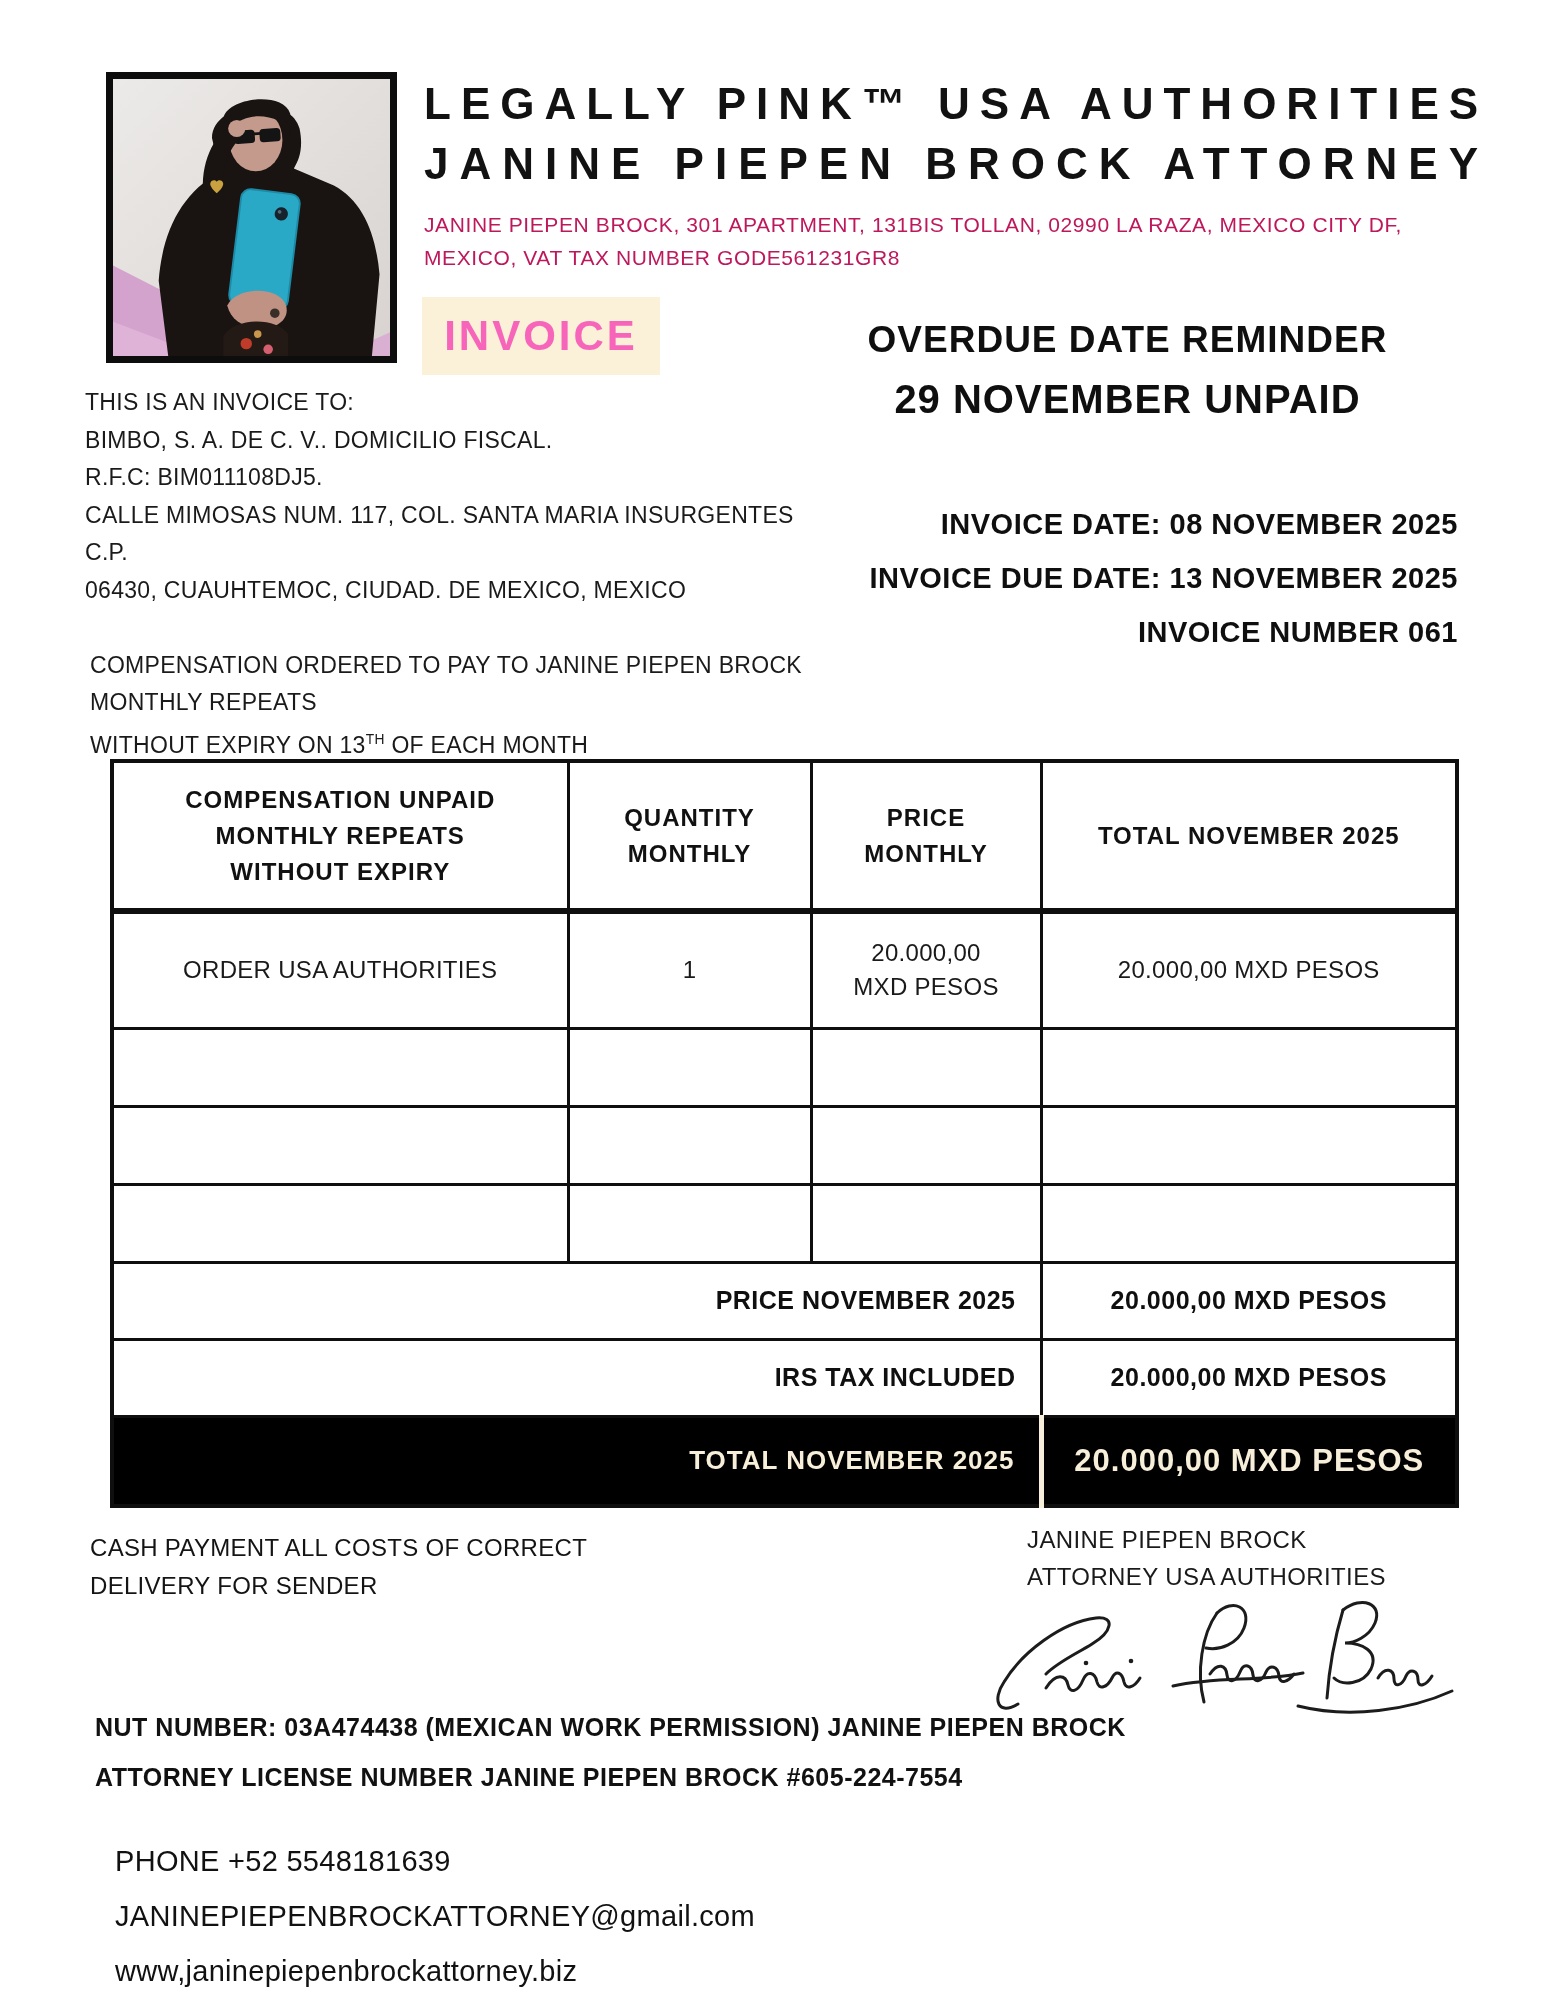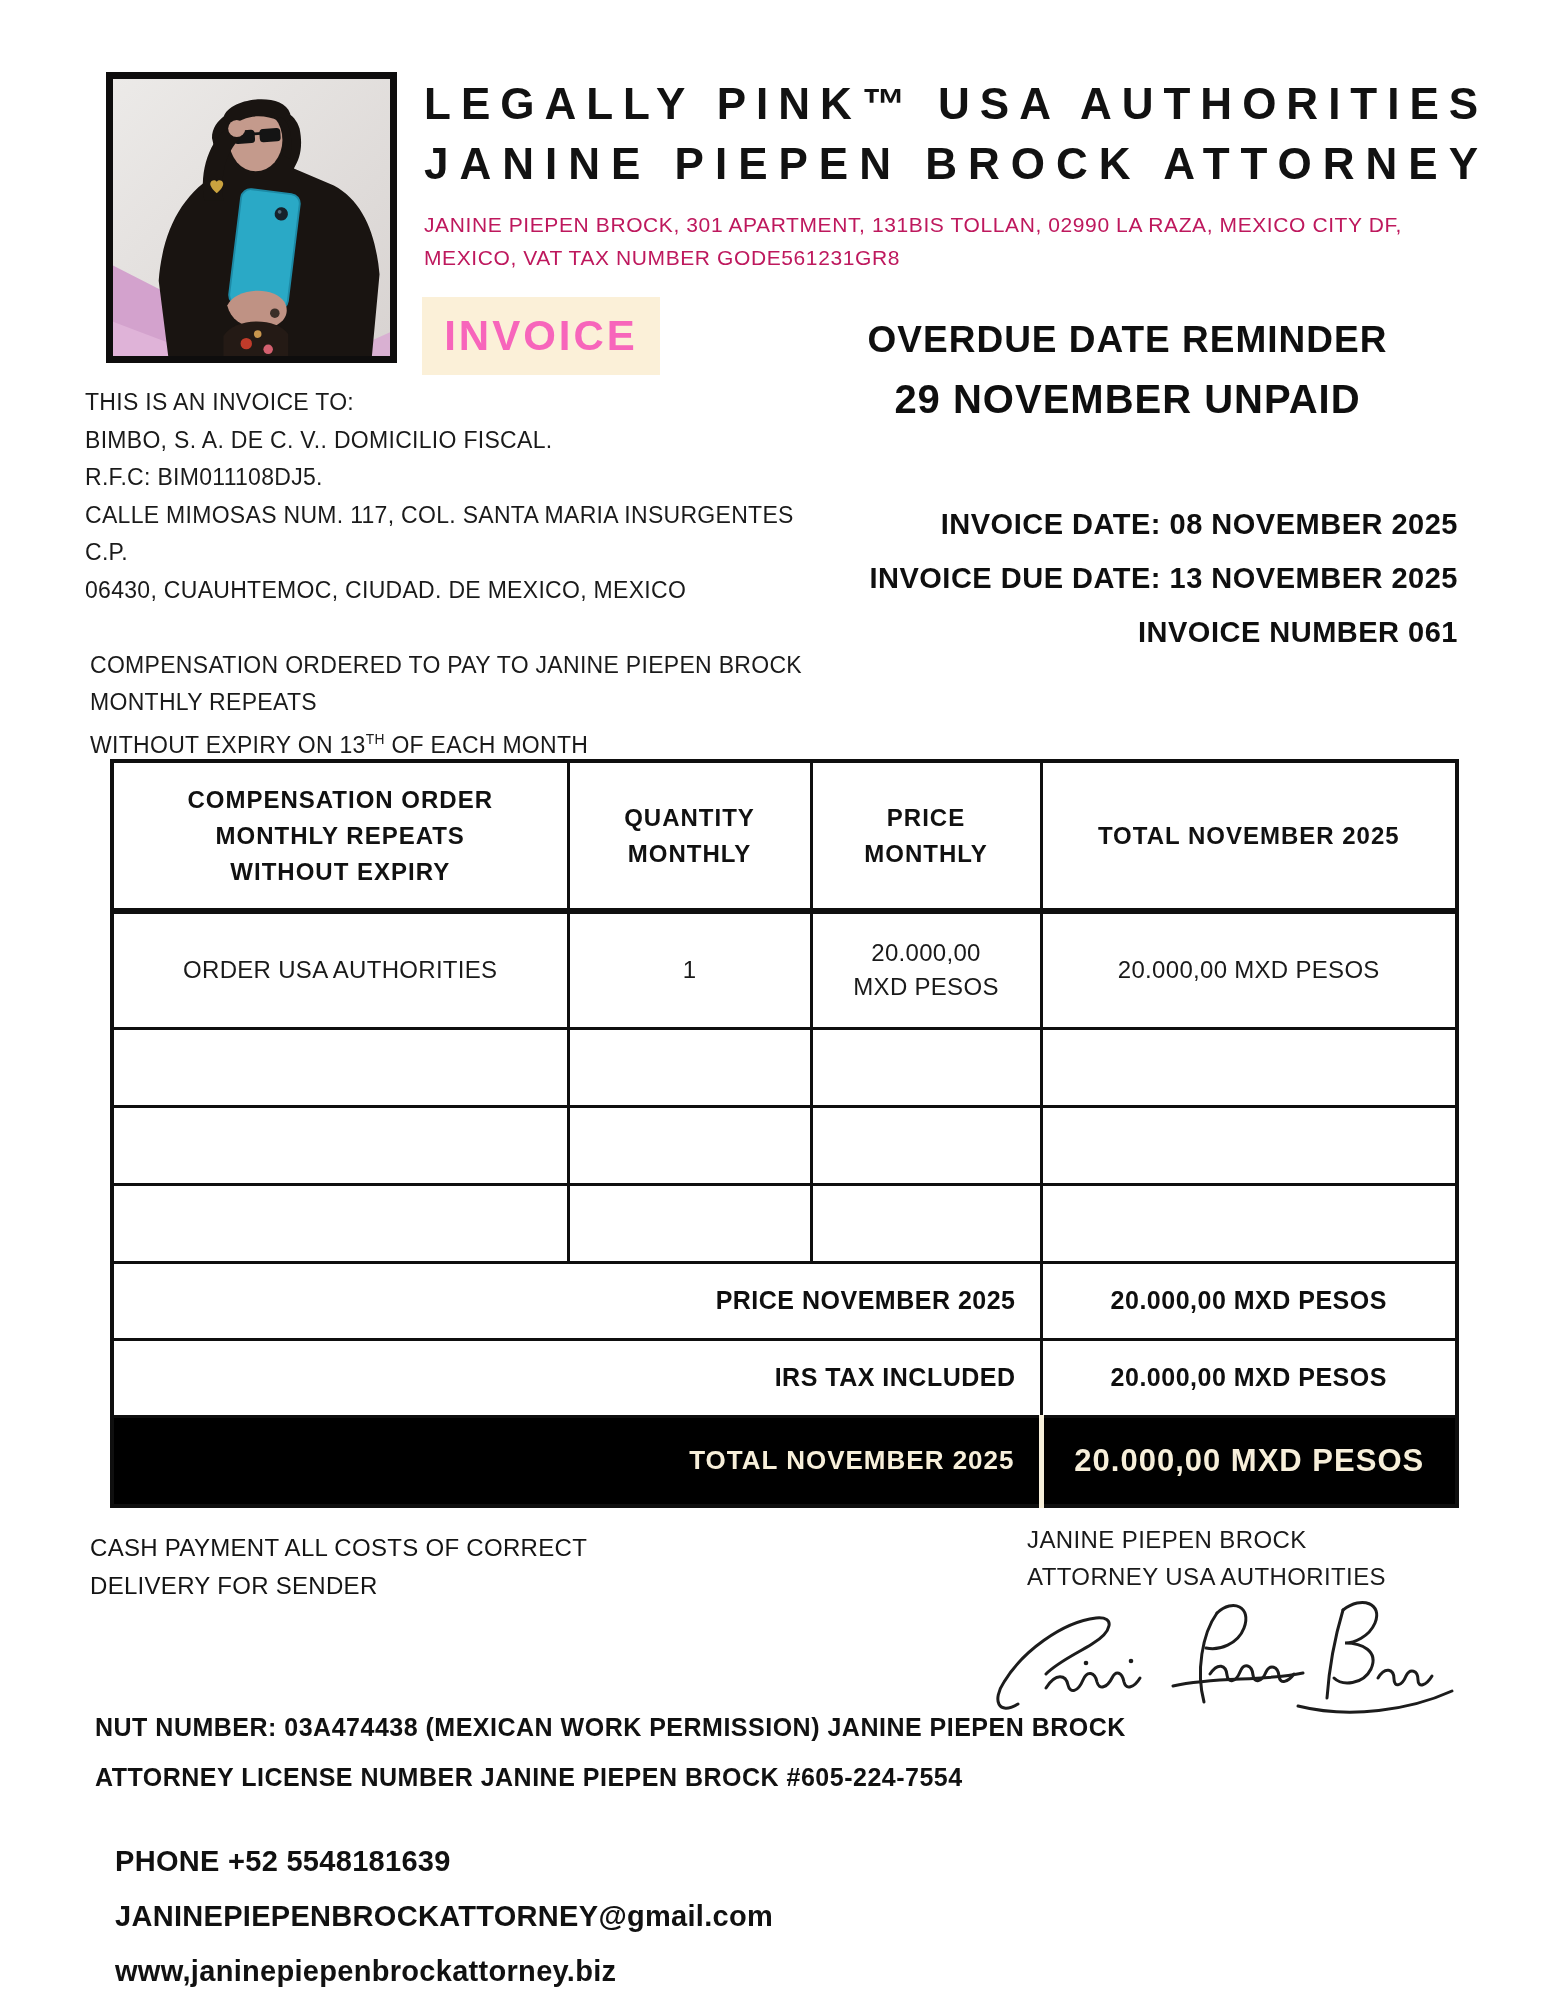--- a/index.html
+++ b/index.html
@@ -74,21 +74,21 @@
   .sign-block { position:absolute; left:1027px; top:1505px; width:430px; font-size:24px; line-height:37px; letter-spacing:0.4px; color:#1a1a1a; }
   .signature { position:absolute; left:988px; top:1572px; width:480px; height:140px; }
   .signature svg { width:100%; height:100%; display:block; }
 
   
   .legal { position:absolute; left:95px; top:1686px; width:1150px; color:#111; }
   .legal div { font-size:25px; font-weight:bold; letter-spacing:0.5px; line-height:50px; }
 
   
   .contact { position:absolute; left:115px; top:1818px; width:800px; color:#111; }
-  .contact div { font-size:29px; font-weight:bold; letter-spacing:0.3px; line-height:55px; }
+  .contact div { font-size:29px; font-weight:normal; letter-spacing:0.3px; line-height:55px; }
 </style>
 </head>
 <body>
 
 <div class="page">
 
   <div class="photo">
     <svg viewBox="0 0 291 291" preserveAspectRatio="none">
       <defs>
         <linearGradient id="wall" x1="0" y1="0" x2="1" y2="1">
@@ -177,21 +177,21 @@
     <table class="inv">
       <colgroup>
           <col style="width:456px">
           <col style="width:243px">
           <col style="width:230px">
           <col style="width:416px">
         </colgroup>
       <tbody>
           <tr class="head">
         <th>
-          <div>COMPENSATION ORDER</div>
+          <div>COMPENSATION UNPAID</div>
           <div>MONTHLY REPEATS</div>
           <div>WITHOUT EXPIRY</div>
         </th>
         <th>
           <div>QUANTITY</div>
           <div>MONTHLY</div>
         </th>
         <th>
           <div>PRICE</div>
           <div>MONTHLY</div>

